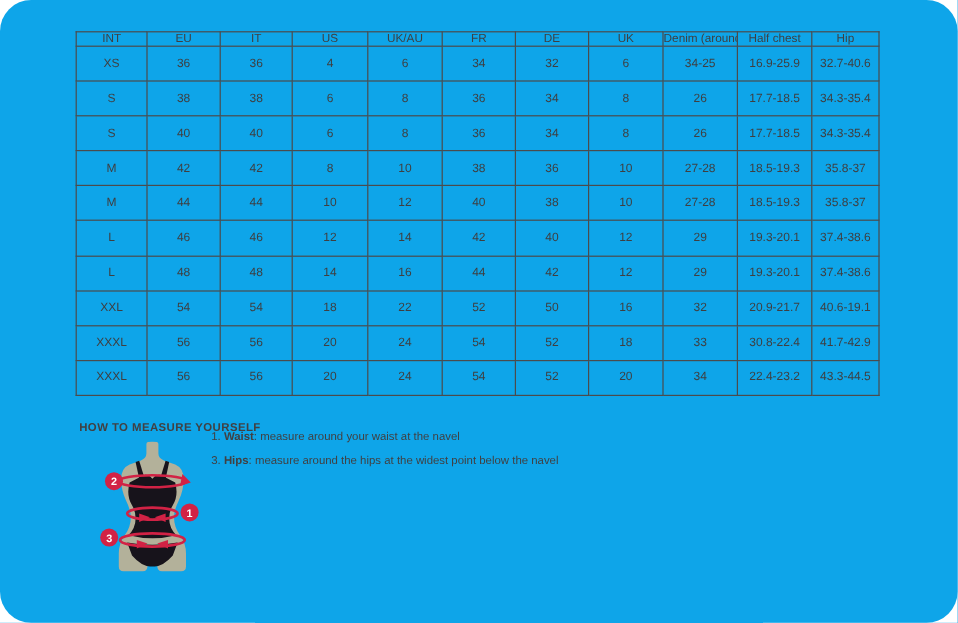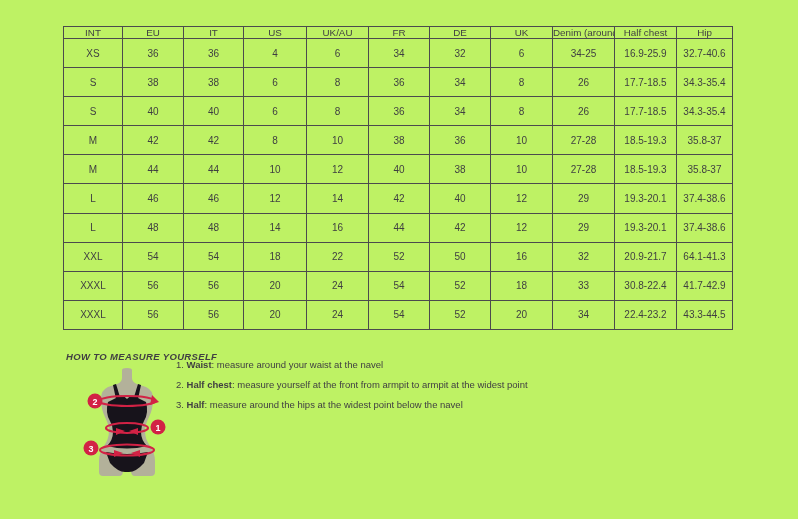--- a/index.html
+++ b/index.html
@@ -3,21 +3,21 @@
 <meta charset="utf-8">
 <style>
   html,body{margin:0;padding:0;}
   body{
     width:798px;height:519px;
     background:#ffffff;
     font-family:"Liberation Sans", sans-serif;
     position:relative;
     overflow:hidden;
   }
-  .page{position:absolute;inset:0;background:#bef264;}
+  .page{position:absolute;inset:0;background:#0ea5e9;border-radius:26px;}
 
   
   .table-wrap{position:absolute;left:63px;top:26px;}
   table.size-chart{
     border-collapse:collapse;
     table-layout:fixed;
     width:669px;height:304px;
     font-size:10px;
     color:#3f3f41;
     border:1px solid #4b4b4d;
@@ -32,21 +32,20 @@
     white-space:nowrap;
     overflow:hidden;
   }
   table.size-chart th{font-size:9.8px;}
 
   
   .guide-title{
     position:absolute;left:66px;top:351px;
     font-size:9.5px;font-weight:bold;color:#414042;
     letter-spacing:0.35px;
-    font-style:italic;
   }
   .steps{
     position:absolute;left:176px;top:359px;
     font-size:9.5px;color:#414042;
     list-style:none;margin:0;padding:0;
   }
   .steps li{margin:0 0 9px 0;line-height:11px;}
   .steps .step-label{font-weight:bold;}
 
   .figure{position:absolute;left:70px;top:368px;width:112px;height:114px;}
@@ -182,21 +181,21 @@
             <td>XXL</td>
             <td>54</td>
             <td>54</td>
             <td>18</td>
             <td>22</td>
             <td>52</td>
             <td>50</td>
             <td>16</td>
             <td>32</td>
             <td>20.9-21.7</td>
-            <td>64.1-41.3</td>
+            <td>40.6-19.1</td>
           </tr>
           <tr>
             <td>XXXL</td>
             <td>56</td>
             <td>56</td>
             <td>20</td>
             <td>24</td>
             <td>54</td>
             <td>52</td>
             <td>18</td>
@@ -218,22 +217,21 @@
             <td>43.3-44.5</td>
           </tr>
         </tbody>
     </table>
   </div>
 
   <div class="guide-title">HOW TO MEASURE YOURSELF</div>
 
   <ol class="steps">
       <li><span>1. </span><span class="step-label">Waist</span><span>: measure around your waist at the navel</span></li>
-      <li><span>2. </span><span class="step-label">Half chest</span><span>: measure yourself at the front from armpit to armpit at the widest point</span></li>
-      <li><span>3. </span><span class="step-label">Half</span><span>: measure around the hips at the widest point below the navel</span></li>
+      <li><span>3. </span><span class="step-label">Hips</span><span>: measure around the hips at the widest point below the navel</span></li>
     </ol>
 
   <svg class="figure" viewBox="0 0 112 114">
 
     <path d="M52,2 Q52,0 57,0 Q62,0 62,2 L62,10 Q62,14 67,16 L76,19 Q83,22 83,31
              Q83,41 79,49 Q75,57 75,63 Q75,71 80,78 Q85,85 85,93 L85,104 Q85,108 81,108
              L65,108 Q61,108 61,103 L61,98 Q61,93 57,93 Q53,93 53,98 L53,103 Q53,108 49,108
              L33,108 Q29,108 29,104 L29,93 Q29,85 34,78 Q39,71 39,63 Q39,57 35,49
              Q31,41 31,31 Q31,22 38,19 L47,16 Q52,14 52,10 Z" fill="#b3b19a"></path>
 

